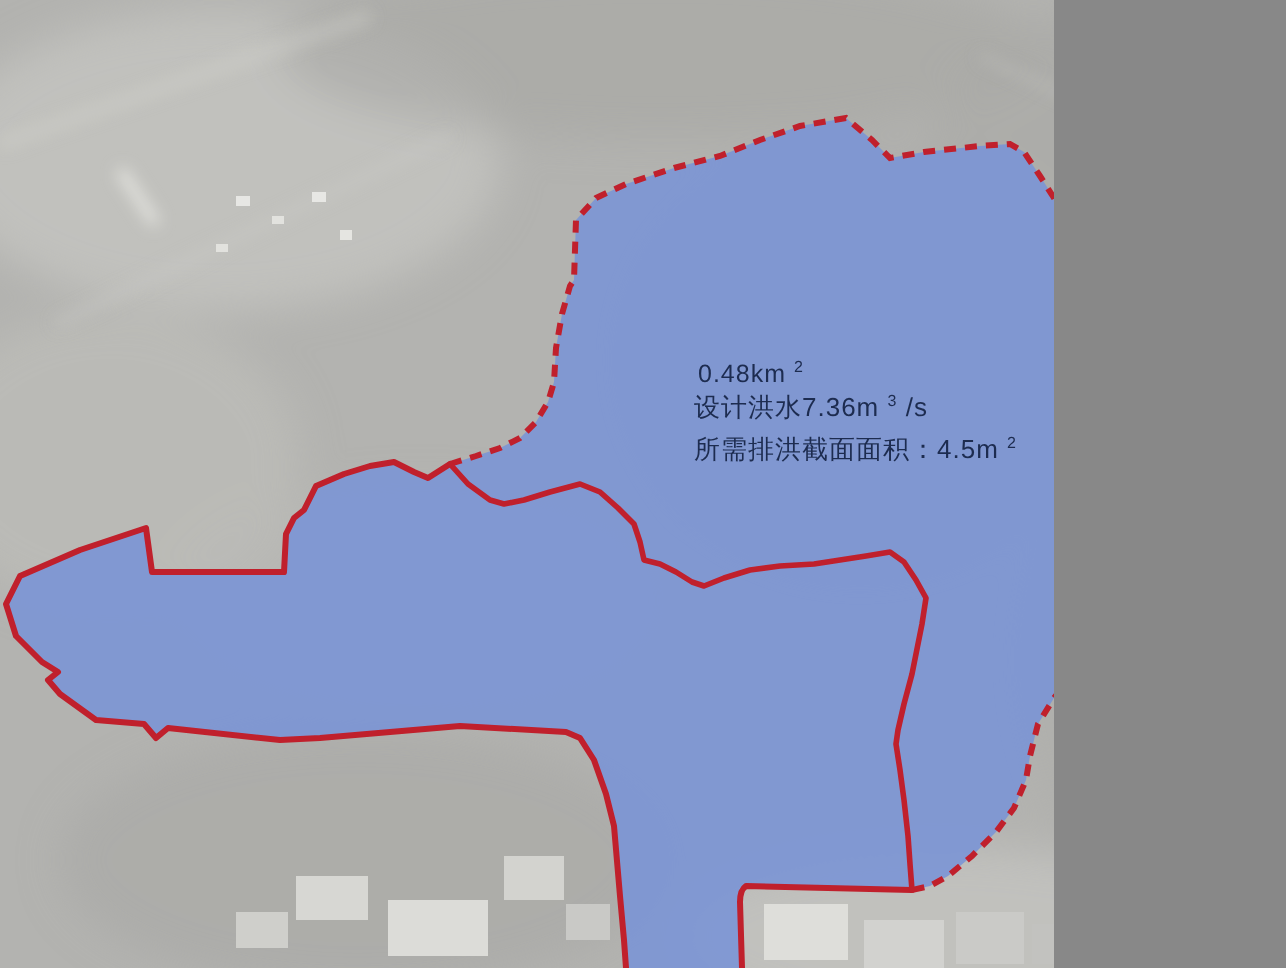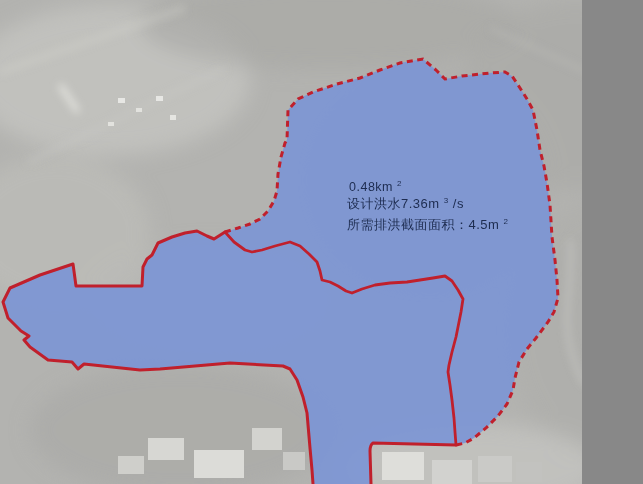--- a/index.html
+++ b/index.html
@@ -1,17 +1,17 @@
 <!DOCTYPE html>
 <html><head>
 <meta charset="utf-8">
 <style>
   html,body{margin:0;padding:0;background:#888;}
   .stage{
-    position:relative;width:582px;height:484px;overflow:hidden;
+    position:relative;width:527px;height:484px;overflow:hidden;
     font-family:"Liberation Sans","DejaVu Sans",sans-serif;
   }
   svg{display:block;}
   text{
     font-family:"Liberation Sans","DejaVu Sans",sans-serif;
     letter-spacing:.5px;
   }
 </style>
 </head>
 <body>

